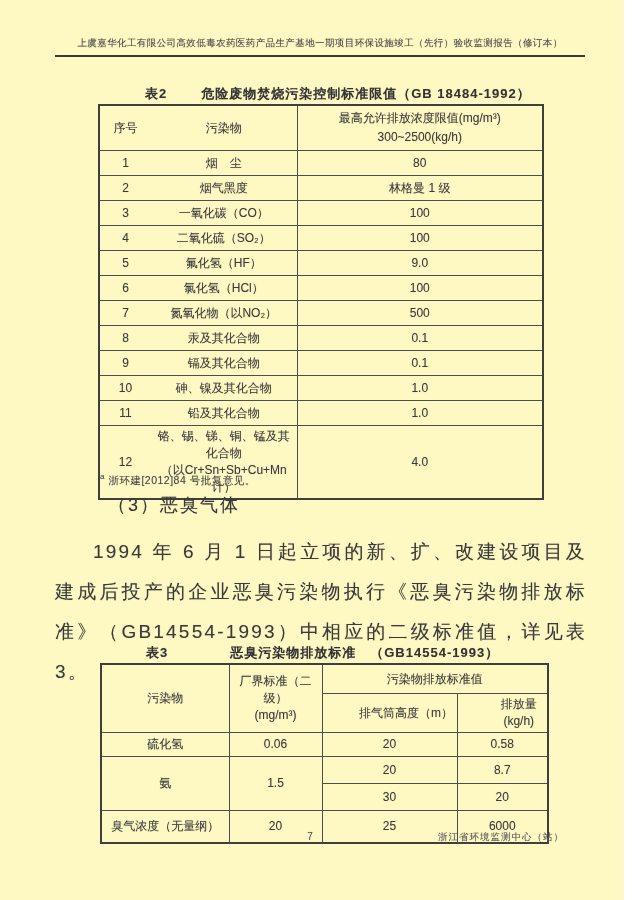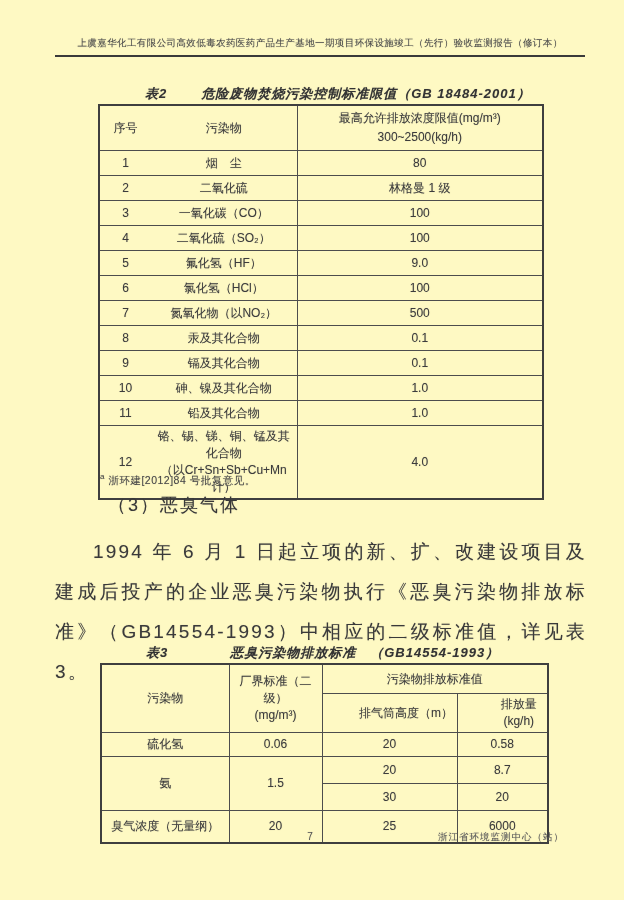--- a/index.html
+++ b/index.html
@@ -9,21 +9,21 @@
     font-family:"Liberation Sans","DejaVu Sans",sans-serif;
     color:#3c3c3c;overflow:hidden;
     text-shadow:0 0 1px rgba(90,90,90,.38);
   }
   
   .doc-header{position:absolute;top:37px;left:50px;width:540px;
     font-size:9.5px;letter-spacing:.4px;color:#4a4a4a;text-align:center;white-space:nowrap;}
   .header-rule{position:absolute;top:55px;left:55px;width:530px;border-top:2px solid #3a3a3a;}
 
   
-  .tbl-title{position:absolute;font-weight:bold;font-size:13px;letter-spacing:1px;color:#333;display:flex;font-style:italic;}
+  .tbl-title{position:absolute;font-weight:bold;font-size:13px;letter-spacing:1px;color:#333;display:flex;}
   .tbl-title .lbl{margin-right:34px;}
 
   
   table.scan{border-collapse:collapse;table-layout:fixed;font-size:12px;color:#3c3c3c;}
   table.scan td{border:1px solid #4d4d4d;text-align:center;vertical-align:middle;padding:2px 3px;line-height:17px;}
   table.scan{border:2px solid #3f3f3f;}
 
   
   .t2{position:absolute;top:104px;left:98px;width:444px;}
   .t2 td.seq{border-right:none;}
@@ -59,21 +59,21 @@
 </head>
 <body>
 
 <div class="page">
 
   <div class="doc-header">上虞嘉华化工有限公司高效低毒农药医药产品生产基地一期项目环保设施竣工（先行）验收监测报告（修订本）</div>
   <div class="header-rule"></div>
 
   <div class="tbl-title" style="top:85px;left:145px;">
     <span class="lbl">表2</span>
-    <span>危险废物焚烧污染控制标准限值（GB 18484-2001）</span>
+    <span>危险废物焚烧污染控制标准限值（GB 18484-1992）</span>
   </div>
 
   <table class="scan t2">
     <colgroup>
         <col style="width:52px">
         <col style="width:146px">
         <col style="width:246px">
       </colgroup>
     <tbody>
         <tr class="hdr">
@@ -84,21 +84,21 @@
         <div class="hline">300~2500(kg/h)</div>
       </td>
     </tr>
     <tr class="r">
       <td class="seq">1</td>
       <td class="name">烟　尘</td>
       <td>80</td>
     </tr>
     <tr class="r merge-prev">
       <td class="seq">2</td>
-      <td class="name">二氧化硫</td>
+      <td class="name">烟气黑度</td>
       <td>林格曼 1 级</td>
     </tr>
     <tr class="r">
       <td class="seq">3</td>
       <td class="name">一氧化碳（CO）</td>
       <td>100</td>
     </tr>
     <tr class="r">
       <td class="seq">4</td>
       <td class="name">二氧化硫（SO₂）</td>

